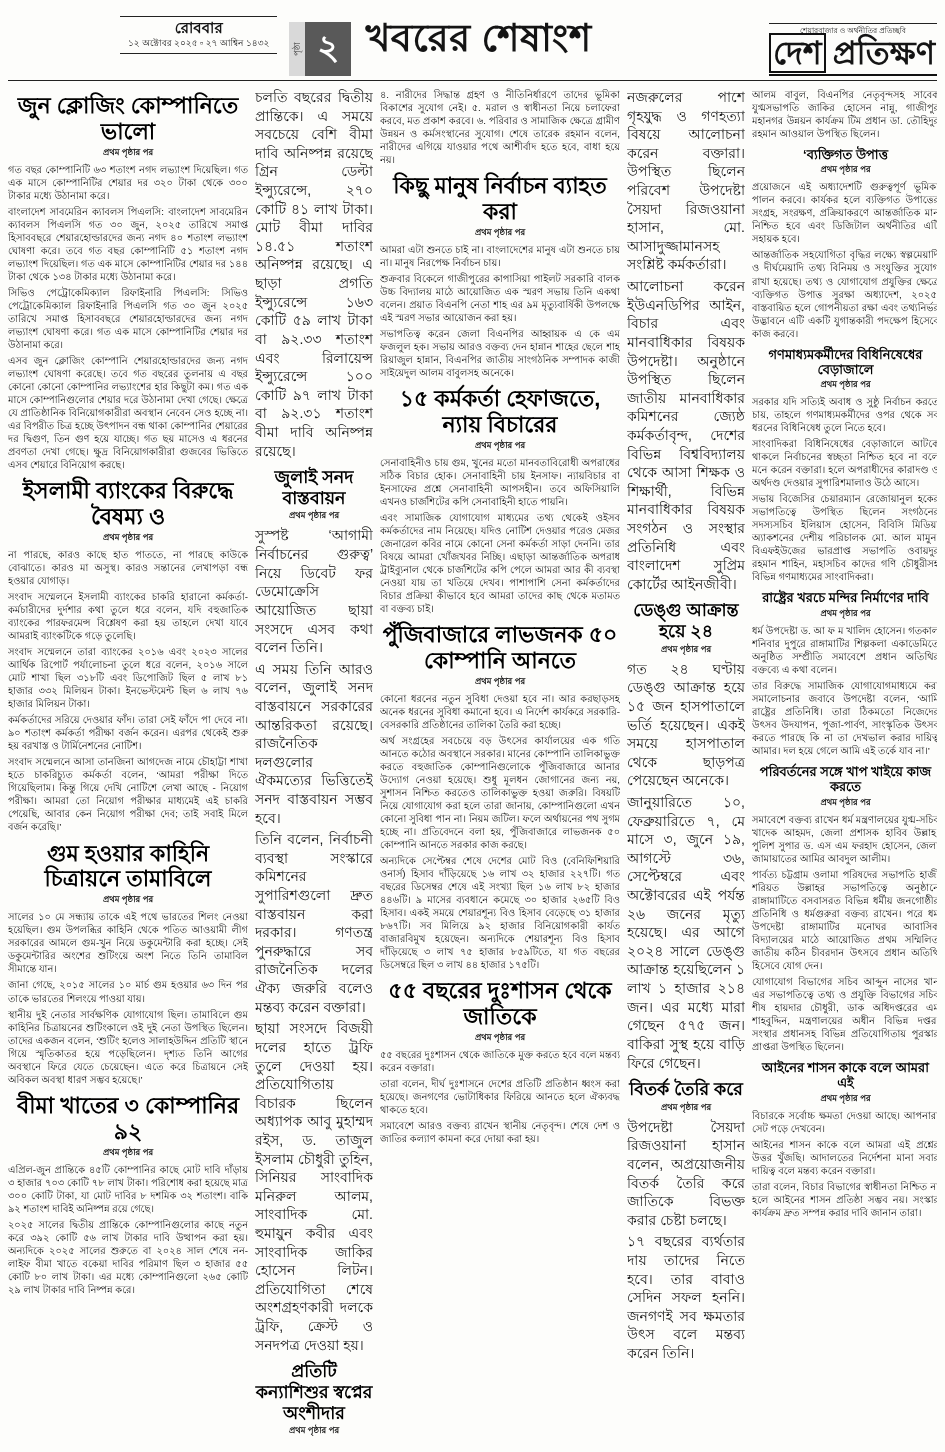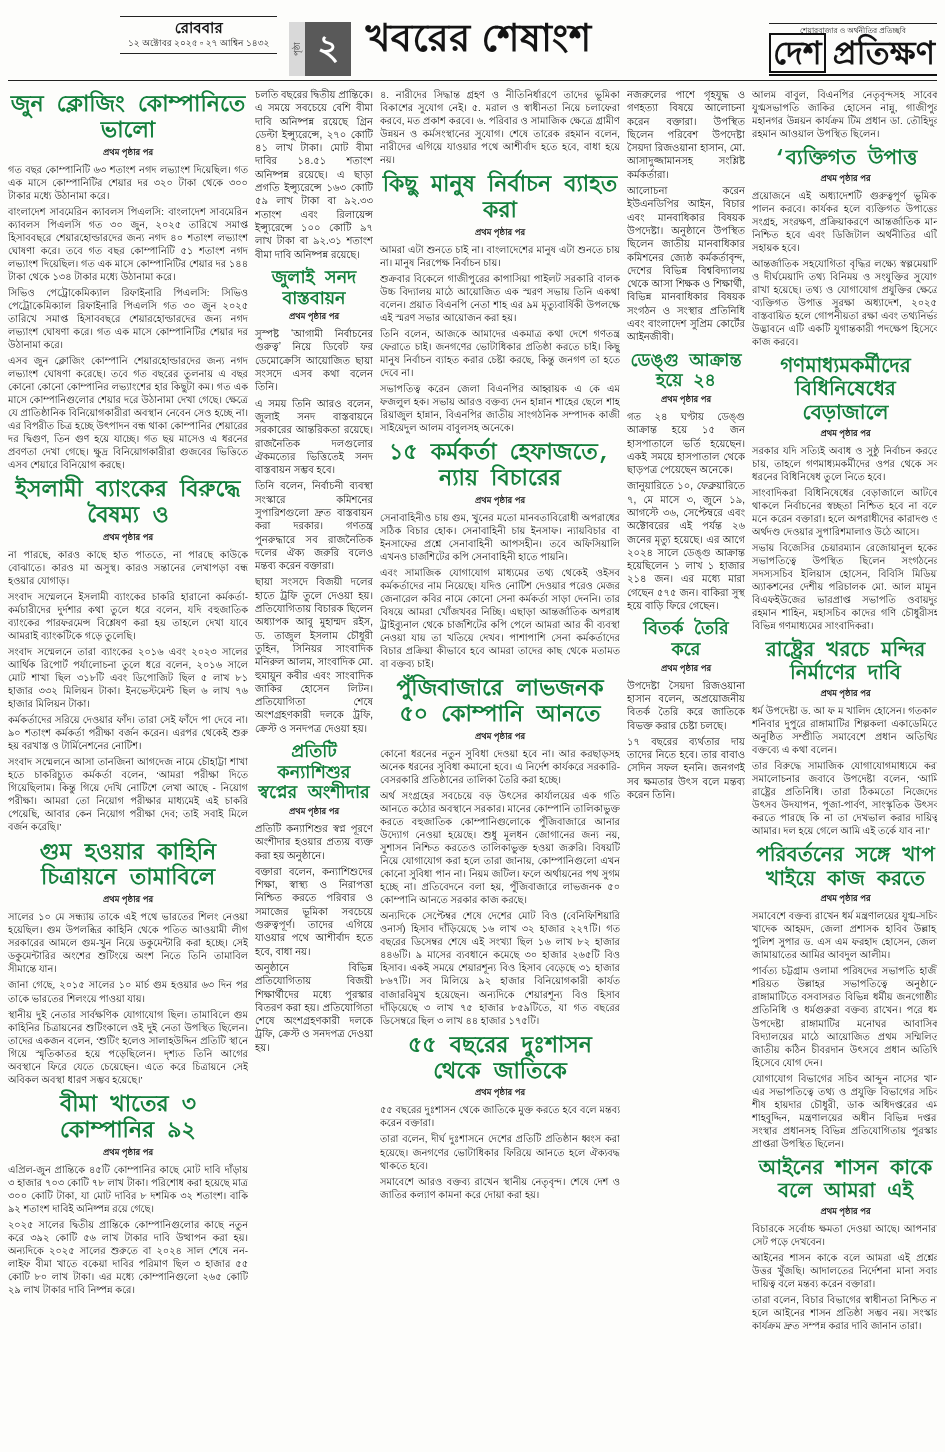--- a/index.html
+++ b/index.html
@@ -24,27 +24,27 @@
   .brand .tagline{font-size:7.5px;border-top:1px solid #222;padding:1px 2px 0;}
   .brand .brand-name{font-size:32px;font-weight:900;line-height:1.05;
                      border-bottom:2px solid #111;padding:0 2px 3px;white-space:nowrap;}
   .brand .boxed{outline:2px solid #111;padding:0 2px;}
   .header-rule{border-bottom:1.5px solid #222;margin:2px 0 7px;}
   
   .body-grid{display:grid;grid-template-columns:240px 118px 240px 118px 187px;
              column-gap:7px;height:1348px;overflow:hidden;}
   .col{overflow:hidden;}
   article{margin-bottom:7px;}
-  h2{text-align:center;margin:5px 0 0;line-height:1.18;font-weight:bold;color:#15803d;font-family:Liberation Mono, monospace;}
+  h2{text-align:center;margin:5px 0 0;line-height:1.18;font-weight:bold;color:#000000;}
   .wide h2{font-size:22px;}
   .narrow h2{font-size:17.5px;}
-  .col-e h2{font-size:20px;}
+  .col-e h2{font-size:13px;}
   .kicker{text-align:center;font-size:8.5px;font-weight:bold;margin:1px 0 3px;}
   p.body{font-size:9.8px;line-height:1.33;text-align:justify;margin:0 0 3px;}
-  .narrow p.body{font-size:10px;}
+  .narrow p.body{font-size:14px;}
 </style>
 </head>
 <body>
 
 <div class="page">
   <header>
     <div class="date-block">
       <div class="day">রোববার</div>
       <div class="date">১২ অক্টোবর ২০২৫ ▫ ২৭ আশ্বিন ১৪৩২</div>
     </div>
@@ -115,21 +115,20 @@
       </div>
       <div class="col wide">
         <article>
           <p class="body">৪. নারীদের সিদ্ধান্ত গ্রহণ ও নীতিনির্ধারণে তাদের ভূমিকা বিকাশের সুযোগ নেই। ৫. মরাল ও স্বাধীনতা নিয়ে চলাফেরা করবে, মত প্রকাশ করবে। ৬. পরিবার ও সামাজিক ক্ষেত্রে গ্রামীণ উন্নয়ন ও কর্মসংস্থানের সুযোগ। শেষে তারেক রহমান বলেন, নারীদের এগিয়ে যাওয়ার পথে আশীর্বাদ হতে হবে, বাধা হয়ে নয়।</p>
         </article>
         <article>
           <h2>কিছু মানুষ নির্বাচন ব্যাহত করা</h2>
           <div class="kicker">প্রথম পৃষ্ঠার পর</div>
           <p class="body">আমরা এটা শুনতে চাই না। বাংলাদেশের মানুষ এটা শুনতে চায় না। মানুষ নিরপেক্ষ নির্বাচন চায়।</p>
           <p class="body">শুক্রবার বিকেলে গাজীপুরের কাপাসিয়া পাইলট সরকারি বালক উচ্চ বিদ্যালয় মাঠে আয়োজিত এক স্মরণ সভায় তিনি একথা বলেন। প্রয়াত বিএনপি নেতা শাহ এর ৯ম মৃত্যুবার্ষিকী উপলক্ষে এই স্মরণ সভার আয়োজন করা হয়।</p>
-          <p class="body">তিনি বলেন, আজকে আমাদের একমাত্র কথা দেশে গণতন্ত্র ফেরাতে চাই। জনগণের ভোটাধিকার প্রতিষ্ঠা করতে চাই। কিছু মানুষ নির্বাচন ব্যাহত করার চেষ্টা করছে, কিন্তু জনগণ তা হতে দেবে না।</p>
           <p class="body">সভাপতিত্ব করেন জেলা বিএনপির আহ্বায়ক এ কে এম ফজলুল হক। সভায় আরও বক্তব্য দেন হান্নান শাহের ছেলে শাহ রিয়াজুল হান্নান, বিএনপির জাতীয় সাংগঠনিক সম্পাদক কাজী সাইয়েদুল আলম বাবুলসহ অনেকে।</p>
         </article>
         <article>
           <h2>১৫ কর্মকর্তা হেফাজতে, ন্যায় বিচারের</h2>
           <div class="kicker">প্রথম পৃষ্ঠার পর</div>
           <p class="body">সেনাবাহিনীও চায় গুম, খুনের মতো মানবতাবিরোধী অপরাধের সঠিক বিচার হোক। সেনাবাহিনী চায় ইনসাফ। ন্যায়বিচার বা ইনসাফের প্রশ্নে সেনাবাহিনী আপসহীন। তবে অফিসিয়ালি এখনও চার্জশিটের কপি সেনাবাহিনী হাতে পায়নি।</p>
           <p class="body">এবং সামাজিক যোগাযোগ মাধ্যমের তথ্য থেকেই ওইসব কর্মকর্তাদের নাম নিয়েছে। যদিও নোটিশ দেওয়ার পরেও মেজর জেনারেল কবির নামে কোনো সেনা কর্মকর্তা সাড়া দেননি। তার বিষয়ে আমরা খোঁজখবর নিচ্ছি। এছাড়া আন্তর্জাতিক অপরাধ ট্রাইব্যুনাল থেকে চার্জশিটের কপি পেলে আমরা আর কী ব্যবস্থা নেওয়া যায় তা খতিয়ে দেখব। পাশাপাশি সেনা কর্মকর্তাদের বিচার প্রক্রিয়া কীভাবে হবে আমরা তাদের কাছ থেকে মতামত বা বক্তব্য চাই।</p>
         </article>
         <article>
           <h2>পুঁজিবাজারে লাভজনক ৫০ কোম্পানি আনতে</h2>

